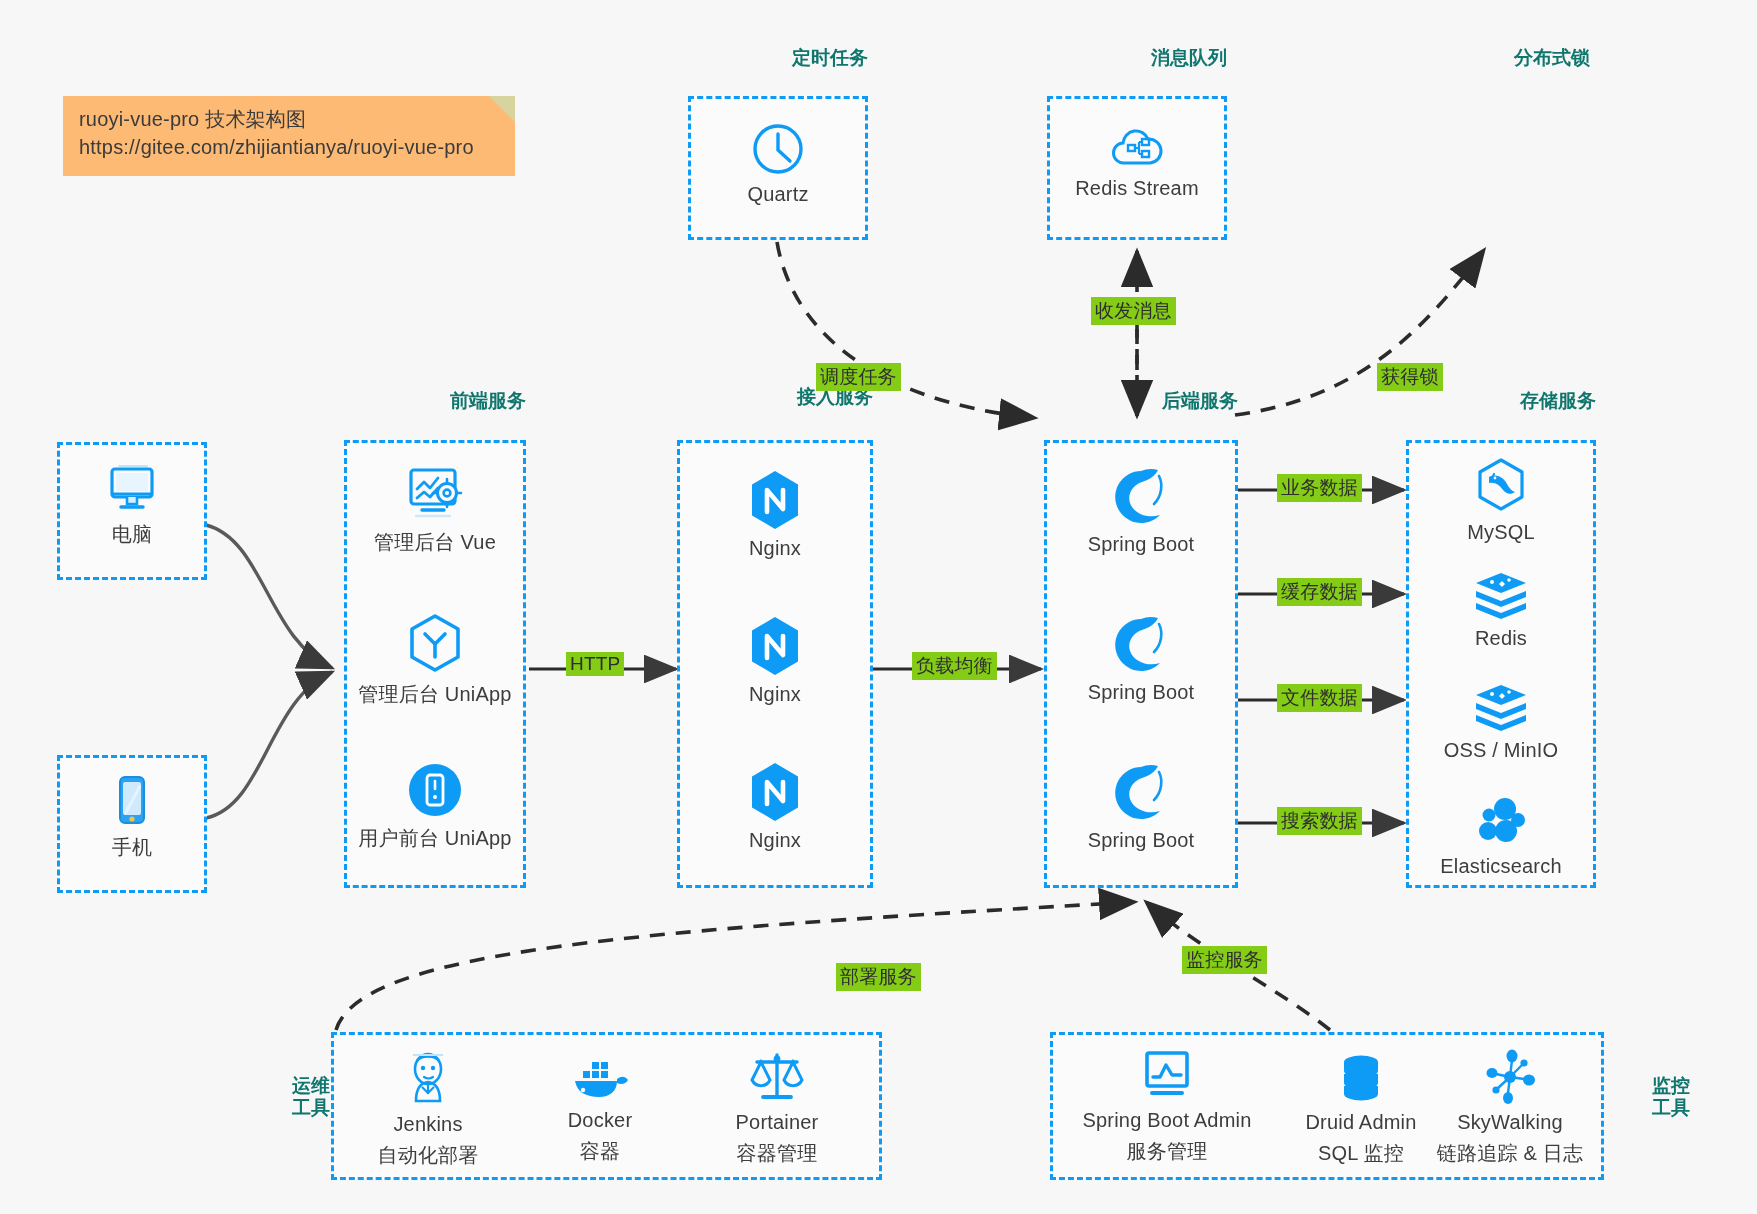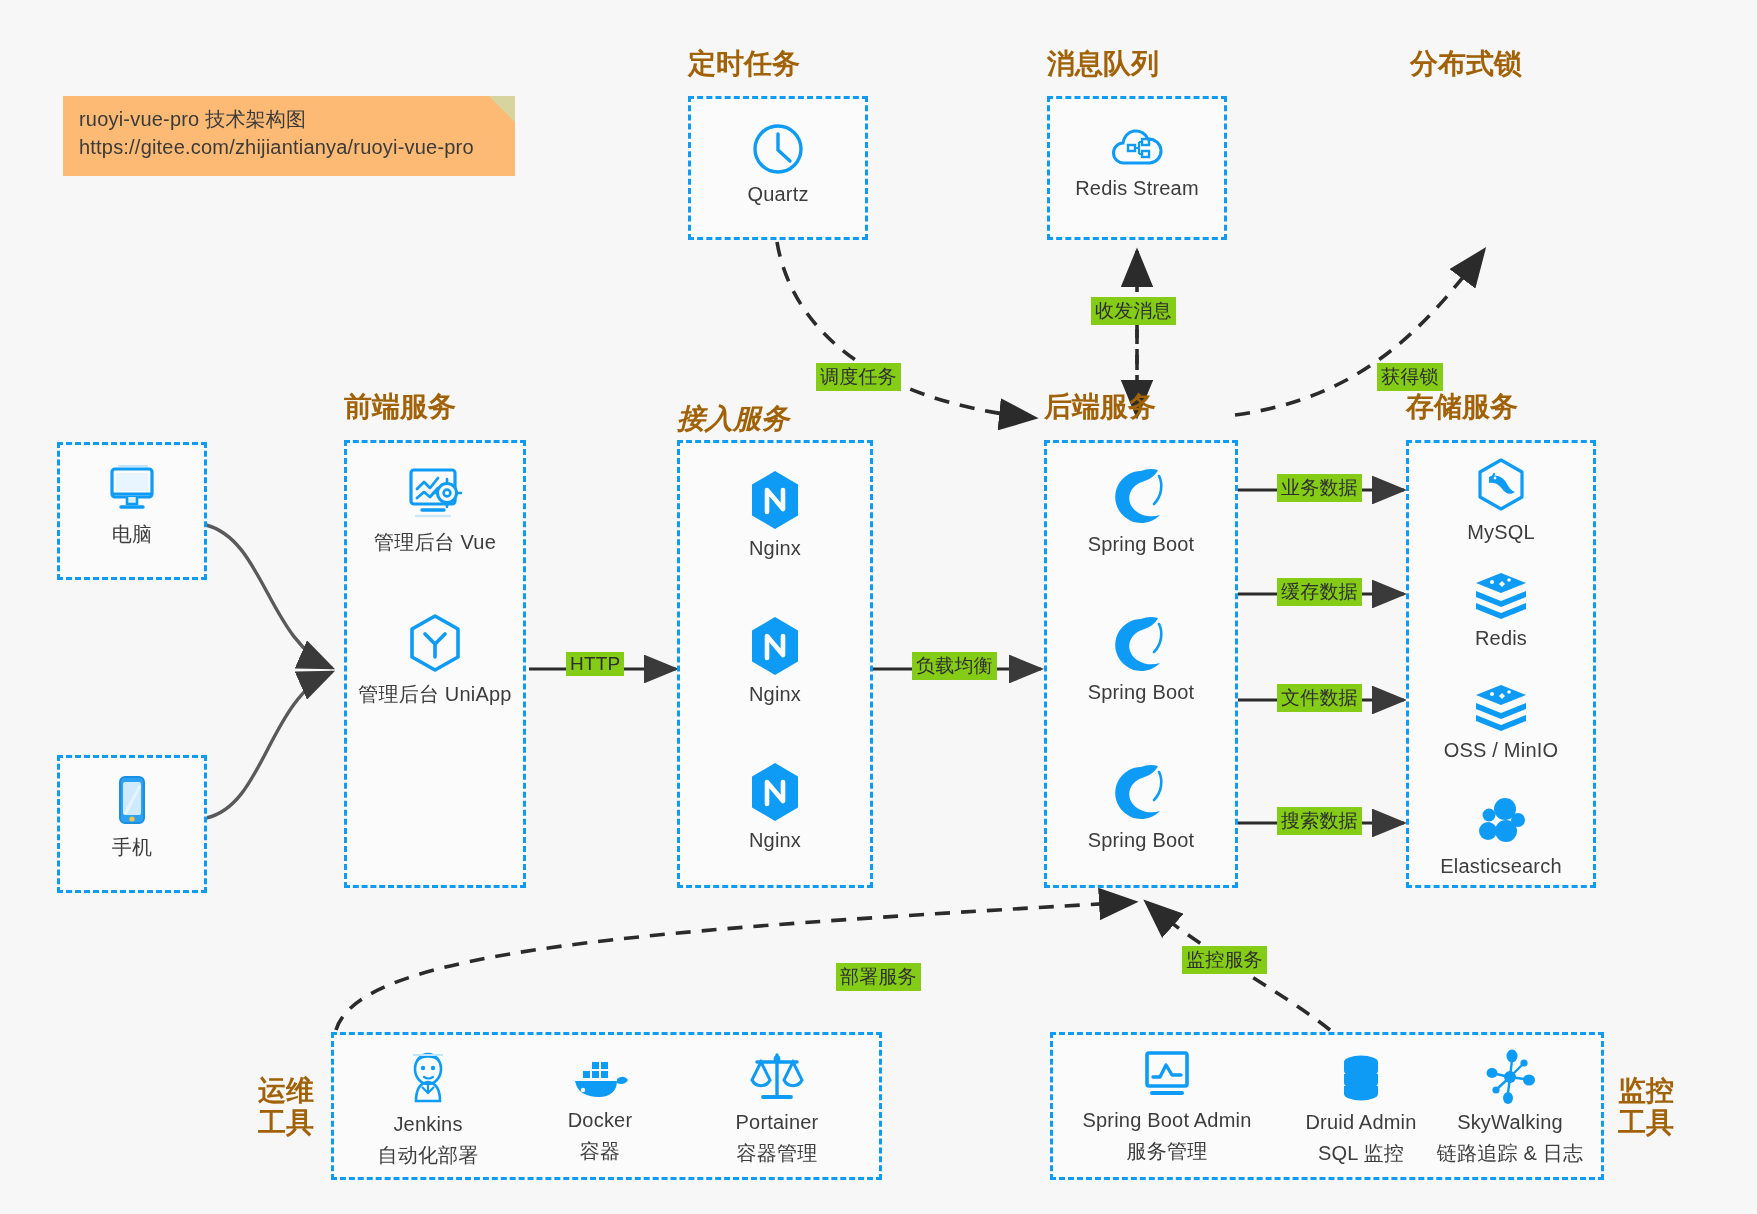--- a/index.html
+++ b/index.html
@@ -34,25 +34,25 @@
   
   .box{
     position:absolute;
     background:#fbfbfb;
     border:3px dashed #0e9bf5;
     box-sizing:border-box;
     z-index:3;
   }
   .grp-title{
     position:absolute;
-    color:#a16207;
+    color:#0f766e;
     font-weight:bold;
-    font-size:28px;
+    font-size:19px;
     white-space:nowrap;
-    text-align:left;
+    text-align:right;
     z-index:6;
   }
   .grp-title.side{ line-height:1.15; }
 
   
   .node{
     position:absolute;
     text-align:center;
     z-index:4;
   }
@@ -225,23 +225,34 @@
     <div class="node" style="left:0;top:170px;width:176px;">
       <span class="ic">
         <svg width="58" height="62" viewBox="0 0 58 62">
           <path d="M29 3 L52 16 L52 44 L29 57 L6 44 L6 16 z" fill="none" stroke="#0e9bf5" stroke-width="3.6" stroke-linejoin="round"></path>
           <path d="M19 21 L29 31 L39 21" fill="none" stroke="#0e9bf5" stroke-width="3.6" stroke-linecap="round" stroke-linejoin="round"></path>
           <path d="M29 31 L29 44" fill="none" stroke="#0e9bf5" stroke-width="3.6" stroke-linecap="round"></path>
         </svg>
       </span>
       <span class="lbl">管理后台 UniApp</span>
     </div>
-  </div>
-
-  <div class="grp-title" style="left:677px;top:400px;width:196px;font-style:italic;">接入服务</div>
+    <div class="node" style="left:0;top:318px;width:176px;">
+      <span class="ic">
+        <svg width="58" height="58" viewBox="0 0 58 58">
+          <circle cx="29" cy="29" r="26" fill="#0e9bf5"></circle>
+          <rect x="21" y="14" width="16" height="30" rx="3" fill="none" stroke="#ffffff" stroke-width="2.8"></rect>
+          <path d="M29 20 L29 28" stroke="#ffffff" stroke-width="2.6" stroke-linecap="round"></path>
+          <circle cx="29" cy="36" r="2" fill="#ffffff"></circle>
+        </svg>
+      </span>
+      <span class="lbl">用户前台 UniApp</span>
+    </div>
+  </div>
+
+  <div class="grp-title" style="left:677px;top:384px;width:196px;">接入服务</div>
   <div class="box" style="left:677px;top:440px;width:196px;height:448px;">
     <div class="node" style="left:0;top:26px;width:190px;">
       <span class="ic">
         <svg width="54" height="62" viewBox="0 0 54 62">
           <path d="M27 2 L50 15.5 L50 46.5 L27 60 L4 46.5 L4 15.5 z" fill="#0e9bf5"></path>
           <path d="M19 43 L19 21 L35 40 L35 21" fill="none" stroke="#ffffff" stroke-width="4.6" stroke-linejoin="round" stroke-linecap="round"></path>
         </svg>
       </span>
       <span class="lbl">Nginx</span>
     </div>

